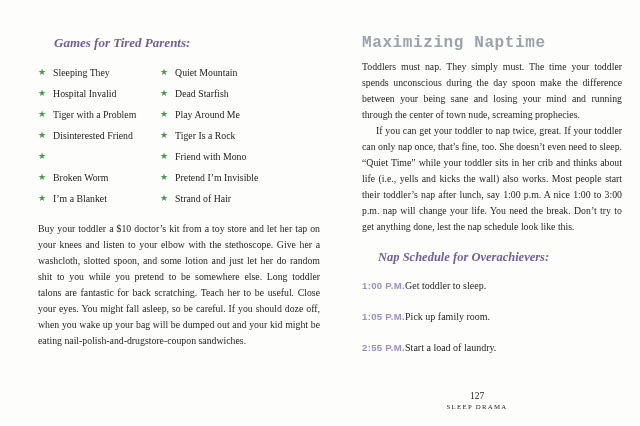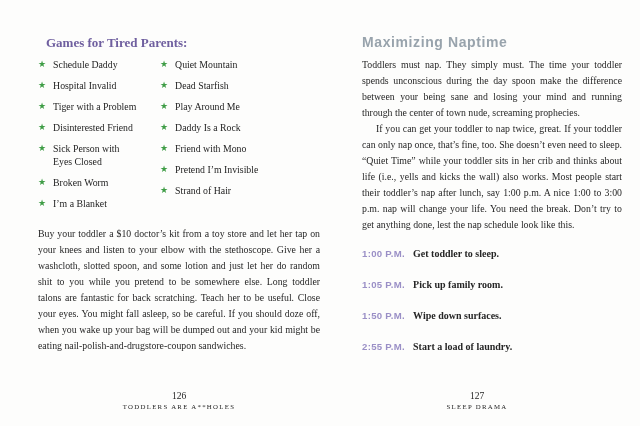--- a/index.html
+++ b/index.html
@@ -8,23 +8,24 @@
     background:#fdfdfc;
     font-family:"Liberation Serif", serif;
     color:#232323;
     position:relative;
   }
   .page { position:absolute; top:0; height:426px; }
   .page.left  { left:38px;  width:282px; }
   .page.right { left:362px; width:260px; }
 
   .serif-heading {
-    margin:8px; font-family:"Liberation Serif", serif;
+    margin:16px; font-family:"Liberation Serif", serif;
     font-weight:bold; font-size:13px; line-height:14px;
     color:var(--purple_heading, #6f5f9f);
+    font-style:italic;
   }
   .left .serif-heading { margin-top:36px; }
 
   .games { display:flex; margin-top:8px; }
   .col { list-style:none; margin:0; padding:0; }
   .col1 { width:122px; }
   .col2 { flex:1; }
   .game-item {
     display:flex; align-items:flex-start;
     font-size:9.8px; line-height:13px; margin-bottom:8px;
@@ -37,37 +38,37 @@
   .game-label { white-space:pre-line; }
 
   .body-text {
     font-size:9.8px; line-height:16px; text-align:justify;
     margin:0; color:var(--body_text, #262626);
   }
   .left .body-text { margin-top:8px; }
 
   .sans-heading {
     margin:34px 0 0 0;
-    font-family:Liberation Sans, sans-serif;
-    font-weight:bold; font-size:14px; letter-spacing:0.6px;
+    font-family:Liberation Mono, monospace;
+    font-weight:bold; font-size:16px; letter-spacing:0.6px;
     color:var(--gray_heading, #98a3ac);
   }
   .right .p1 { margin-top:7px; }
   .right .p2 { text-indent:14px; }
 
   .schedule-heading { margin-top:15px; font-size:12.5px; }
 
   .schedule { margin-top:15px; }
   .sched-row { margin-bottom:20px; font-size:10px; line-height:11px; }
   .sched-time {
     font-family:"Liberation Sans", sans-serif; font-weight:bold;
     font-size:9.6px; letter-spacing:0.3px;
     color:var(--lavender_time, #9a8fc6);
   }
-  .sched-task { margin-left:8px; color:var(--body_text, #262626);font-weight:bold; }
+  .sched-task { color:var(--body_text, #262626); }
 
   .folio {
     position:absolute; bottom:16px; left:0; width:100%;
     text-align:center;
   }
   .right .folio { left:-15px; }
   .page-num { font-size:9.5px; color:#1e1e1e; }
   .running-title {
     font-size:6.8px; letter-spacing:1.3px; margin-top:2px; color:#1e1e1e;
   }
@@ -77,38 +78,36 @@
 
 <div>
 
   <section class="page left">
     <h2 class="serif-heading">Games for Tired Parents:</h2>
 
     <div class="games">
       <ul class="col col1">
         <li class="game-item">
             <span class="star">★</span>
-            <span class="game-label">Schedule Daddy</span>
+            <span class="game-label">Sleeping They</span>
           </li>
         <li class="game-item">
             <span class="star">★</span>
             <span class="game-label">Hospital Invalid</span>
           </li>
         <li class="game-item">
             <span class="star">★</span>
             <span class="game-label">Tiger with a Problem</span>
           </li>
         <li class="game-item">
             <span class="star">★</span>
             <span class="game-label">Disinterested Friend</span>
           </li>
         <li class="game-item">
             <span class="star">★</span>
-            <span class="game-label">Sick Person with
-Eyes Closed</span>
           </li>
         <li class="game-item">
             <span class="star">★</span>
             <span class="game-label">Broken Worm</span>
           </li>
         <li class="game-item">
             <span class="star">★</span>
             <span class="game-label">I’m a Blanket</span>
           </li>
       </ul>
@@ -120,55 +119,51 @@
         <li class="game-item">
             <span class="star">★</span>
             <span class="game-label">Dead Starfish</span>
           </li>
         <li class="game-item">
             <span class="star">★</span>
             <span class="game-label">Play Around Me</span>
           </li>
         <li class="game-item">
             <span class="star">★</span>
-            <span class="game-label">Daddy Is a Rock</span>
+            <span class="game-label">Tiger Is a Rock</span>
           </li>
         <li class="game-item">
             <span class="star">★</span>
             <span class="game-label">Friend with Mono</span>
           </li>
         <li class="game-item">
             <span class="star">★</span>
             <span class="game-label">Pretend I’m Invisible</span>
           </li>
         <li class="game-item">
             <span class="star">★</span>
             <span class="game-label">Strand of Hair</span>
           </li>
       </ul>
     </div>
 
     <p class="body-text">Buy your toddler a $10 doctor’s kit from a toy store and let her tap on your knees and listen to your elbow with the stethoscope. Give her a washcloth, slotted spoon, and some lotion and just let her do random shit to you while you pretend to be somewhere else. Long toddler talons are fantastic for back scratching. Teach her to be useful. Close your eyes. You might fall asleep, so be careful. If you should doze off, when you wake up your bag will be dumped out and your kid might be eating nail-polish-and-drugstore-coupon sandwiches.</p>
 
-    <footer class="folio">
-      <div class="page-num">126</div>
-      <div class="running-title">TODDLERS ARE A**HOLES</div>
-    </footer>
   </section>
 
   <section class="page right">
     <h2 class="sans-heading">Maximizing Naptime</h2>
     <p class="body-text p1">Toddlers must nap. They simply must. The time your toddler spends unconscious during the day spoon make the difference between your being sane and losing your mind and running through the center of town nude, screaming prophecies.</p>
     <p class="body-text p2">If you can get your toddler to nap twice, great. If your toddler can only nap once, that’s fine, too. She doesn’t even need to sleep. “Quiet Time” while your toddler sits in her crib and thinks about life (i.e., yells and kicks the wall) also works. Most people start their toddler’s nap after lunch, say 1:00 p.m. A nice 1:00 to 3:00 p.m. nap will change your life. You need the break. Don’t try to get anything done, lest the nap schedule look like this.</p>
 
+    <h2 class="serif-heading schedule-heading">Nap Schedule for Overachievers:</h2>
 
     <div class="schedule">
       <div class="sched-row"><span class="sched-time">1:00 P.M.</span><span class="sched-task">Get toddler to sleep.</span></div>
       <div class="sched-row"><span class="sched-time">1:05 P.M.</span><span class="sched-task">Pick up family room.</span></div>
-      <div class="sched-row"><span class="sched-time">1:50 P.M.</span><span class="sched-task">Wipe down surfaces.</span></div>
       <div class="sched-row"><span class="sched-time">2:55 P.M.</span><span class="sched-task">Start a load of laundry.</span></div>
     </div>
 
     <footer class="folio">
       <div class="page-num">127</div>
       <div class="running-title">SLEEP DRAMA</div>
     </footer>
   </section>
 
 </div>

